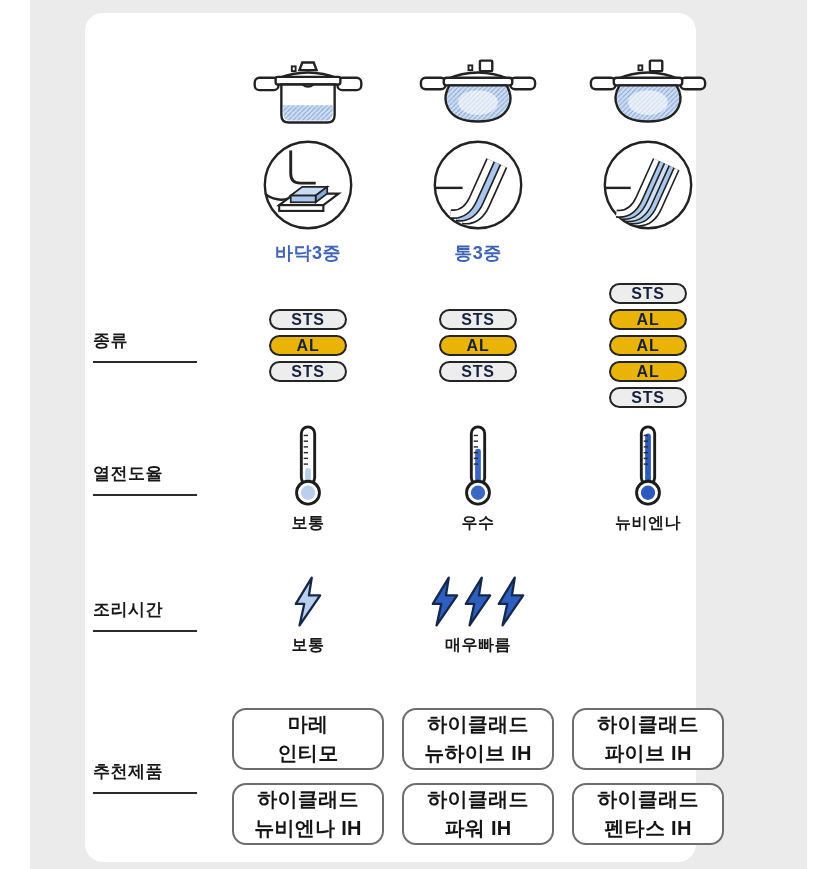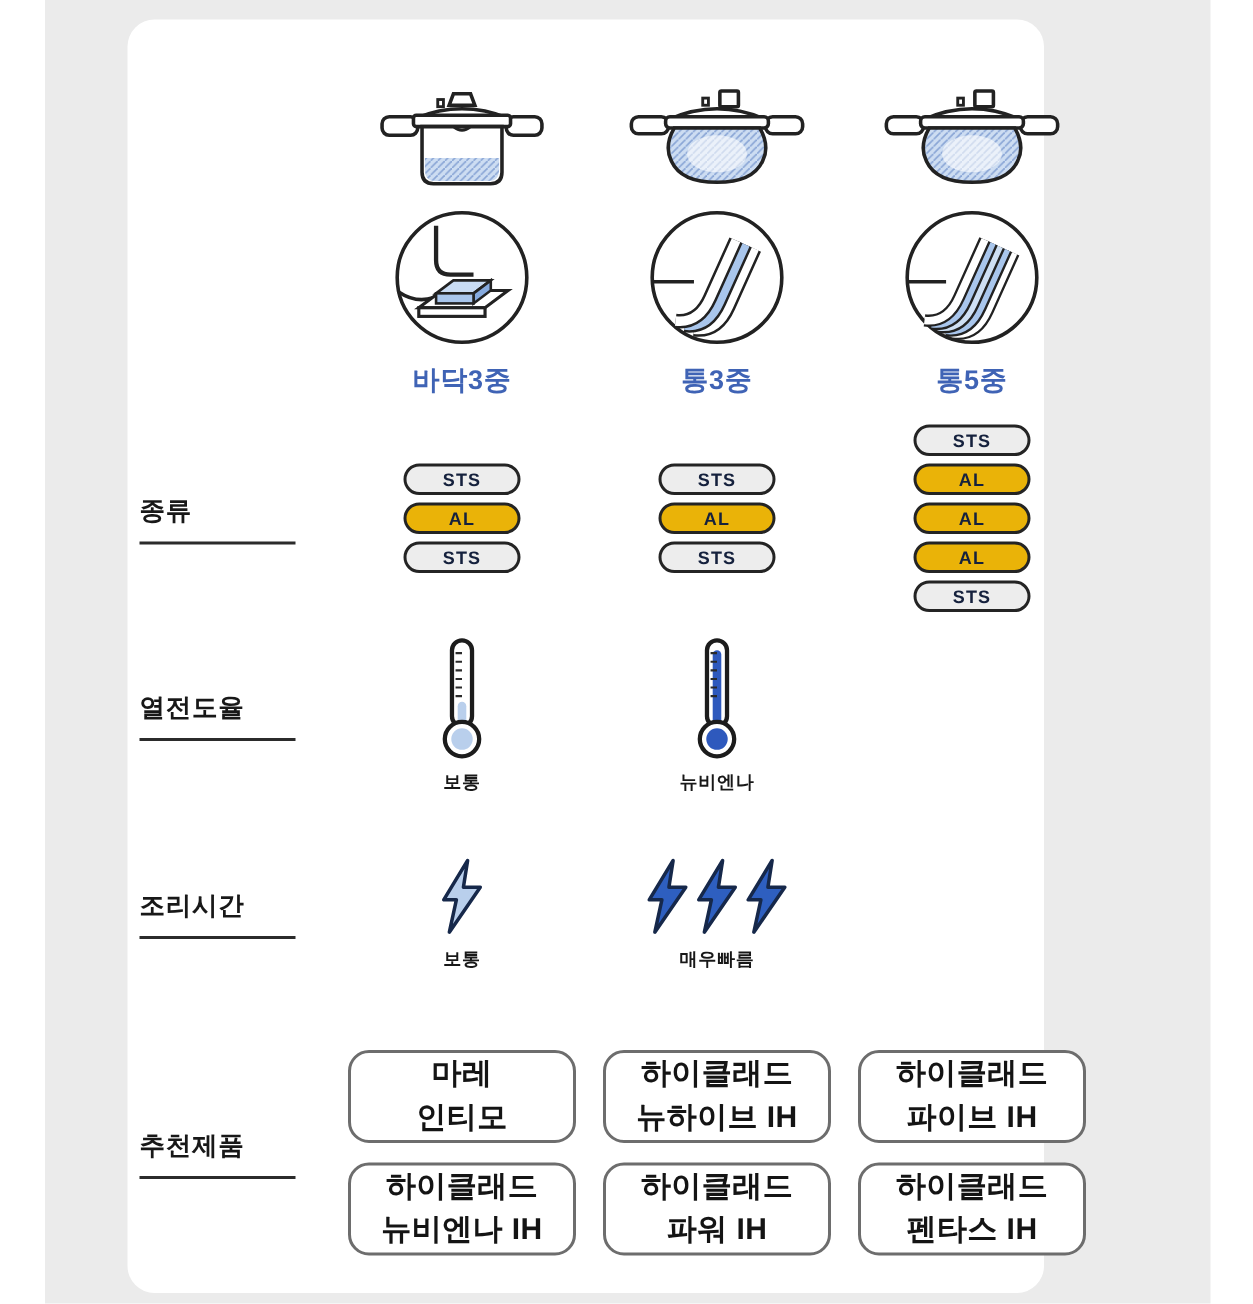--- a/index.html
+++ b/index.html
@@ -22,27 +22,27 @@
   .pots-row{margin-top:46px;}
   .circles-row{margin-top:10px;}
   .headers-row{margin-top:8px;}
   .colheader{font-size:18px;font-weight:bold;color:#3f63b5;letter-spacing:.5px;}
 
   .type-row{margin-top:18px;}
   .capsule-stack{display:flex;flex-direction:column;align-items:center;gap:5px;}
   .capsule{
     width:74px;height:17px;border:2.5px solid #242424;border-radius:12px;
     background:#ededed;display:flex;align-items:center;justify-content:center;
-    font-size:12px;font-weight:bold;color:#15213d;letter-spacing:.8px;
+    font-size:16px;font-weight:bold;color:#15213d;letter-spacing:.8px;
   }
   .capsule.al{background:#eab308;}
 
   .cond-row{margin-top:16px;}
   .cook-row{margin-top:40px;}
-  .caption{font-size:12px;font-weight:bold;color:#181818;margin-top:5px;letter-spacing:.5px;}
+  .caption{font-size:16px;font-weight:bold;color:#181818;margin-top:5px;letter-spacing:.5px;}
   .bolts{display:flex;flex-direction:row;gap:3px;align-items:center;height:56px;}
 
   .prod-row{margin-top:52px;}
   .prod-col{gap:13px;}
   .prod-box{
     width:148px;min-height:58px;border:2px solid #6d6d6d;border-radius:14px;background:#fff;
     display:flex;flex-direction:column;align-items:center;justify-content:center;
     font-size:20px;font-weight:bold;line-height:1.45;color:#141414;letter-spacing:.3px;
   }
   svg{display:block;}
@@ -168,23 +168,20 @@
     </div>
   </div>
 
   <div class="row headers-row">
     <div></div>
     <div class="cell">
         <span class="colheader">바닥3중</span>
       </div>
     <div class="cell">
         <span class="colheader">통3중</span>
-      </div>
-    <div class="cell">
-        <span class="colheader">통5중</span>
       </div>
   </div>
 
   <div class="row type-row">
     <div class="rowlabel">
       <span class="lbl">종류</span>
       <div class="underline"></div>
     </div>
     <div class="cell">
         <div class="capsule-stack">
@@ -229,20 +226,37 @@
             <line x1="18.5" y1="30" x2="23" y2="30"></line>
           <line x1="18.5" y1="36" x2="23" y2="36"></line>
             <line x1="18.5" y1="42" x2="23" y2="42"></line>
         </g>
       </svg>
       <span class="caption">보통</span>
     </div>
     <div class="cell">
       <svg width="46" height="84" viewBox="0 0 46 88">
         <rect x="16" y="3" width="14" height="60" rx="7" fill="#fff" stroke="#1c1c1c" stroke-width="3"></rect>
+        <rect x="20" y="26" width="6" height="46" rx="3" fill="#3a66c4"></rect>
+        <circle cx="23" cy="72" r="12" fill="#fff" stroke="#1c1c1c" stroke-width="3"></circle>
+        <circle cx="23" cy="72" r="7.5" fill="#3a66c4"></circle>
+        <g stroke="#2a2a2a" stroke-width="1.5">
+          <line x1="18.5" y1="12" x2="23" y2="12"></line>
+            <line x1="18.5" y1="18" x2="23" y2="18"></line>
+          <line x1="18.5" y1="24" x2="23" y2="24"></line>
+            <line x1="18.5" y1="30" x2="23" y2="30"></line>
+          <line x1="18.5" y1="36" x2="23" y2="36"></line>
+            <line x1="18.5" y1="42" x2="23" y2="42"></line>
+        </g>
+      </svg>
+      <span class="caption">우수</span>
+    </div>
+    <div class="cell">
+      <svg width="46" height="84" viewBox="0 0 46 88">
+        <rect x="16" y="3" width="14" height="60" rx="7" fill="#fff" stroke="#1c1c1c" stroke-width="3"></rect>
         <rect x="20" y="10" width="6" height="62" rx="3" fill="#2e59bd"></rect>
         <circle cx="23" cy="72" r="12" fill="#fff" stroke="#1c1c1c" stroke-width="3"></circle>
         <circle cx="23" cy="72" r="7.5" fill="#2e59bd"></circle>
         <g stroke="#2a2a2a" stroke-width="1.5">
           <line x1="18.5" y1="12" x2="23" y2="12"></line>
             <line x1="18.5" y1="18" x2="23" y2="18"></line>
           <line x1="18.5" y1="24" x2="23" y2="24"></line>
             <line x1="18.5" y1="30" x2="23" y2="30"></line>
           <line x1="18.5" y1="36" x2="23" y2="36"></line>
             <line x1="18.5" y1="42" x2="23" y2="42"></line>

